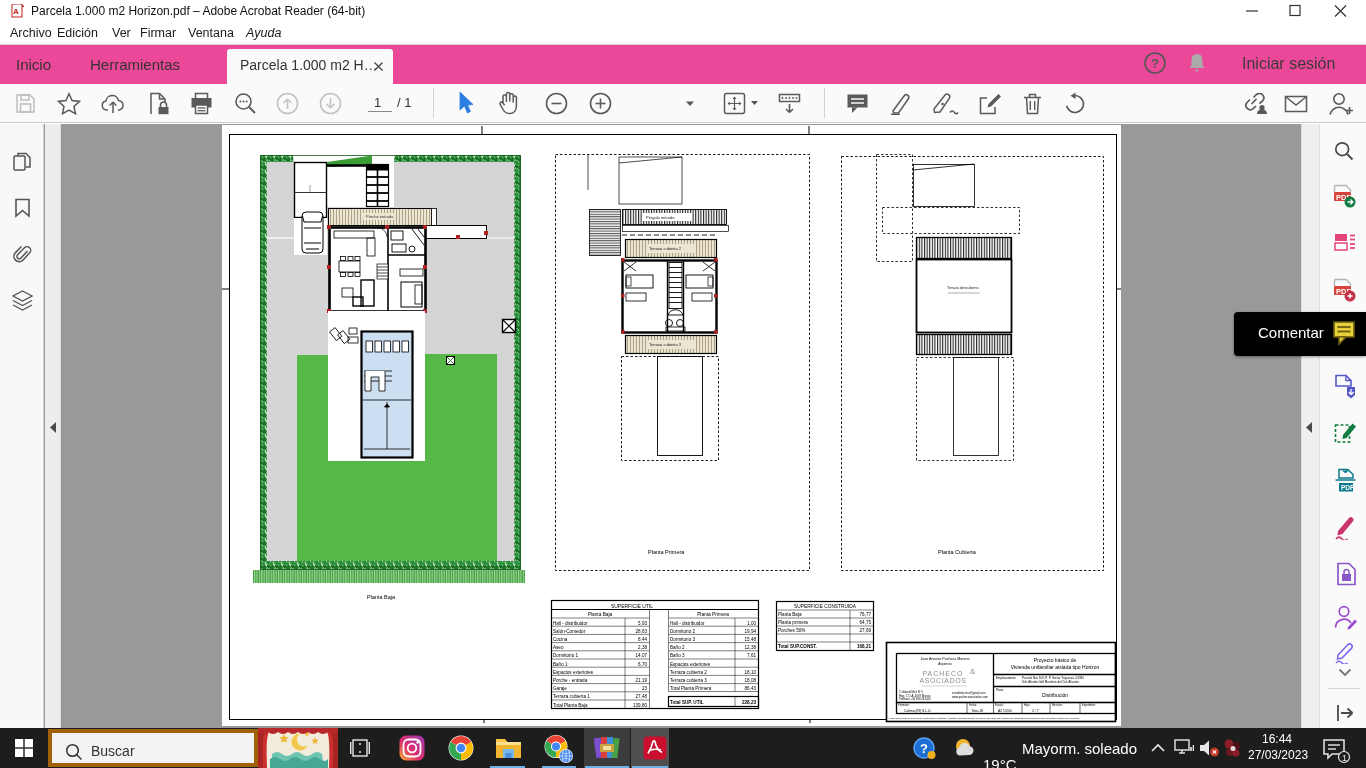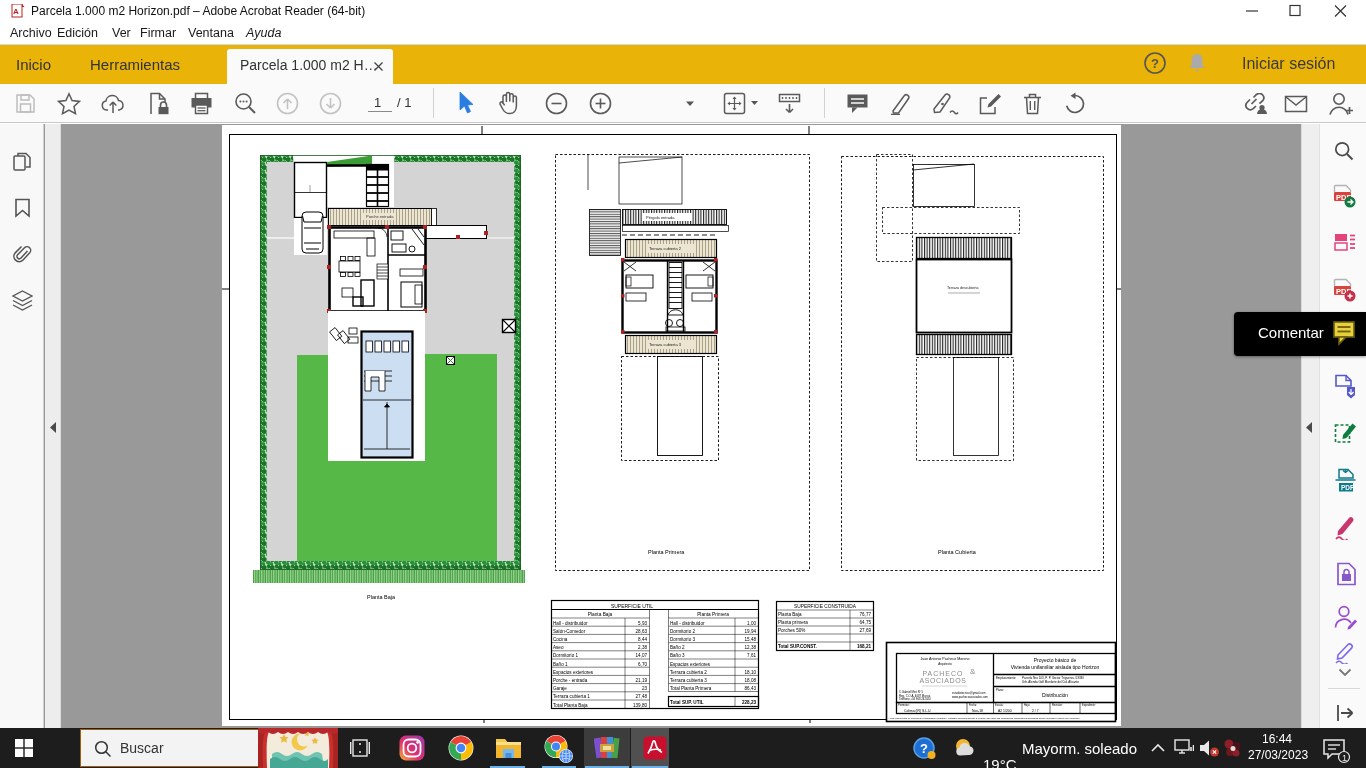--- a/index.html
+++ b/index.html
@@ -29,21 +29,21 @@
 
   <div class="abs" style="left:0;top:22px;width:1366px;height:22px;background:#fff;font-size:12.5px;color:#1a1a1a;">
     <span class="abs" style="left:10px;top:4px;">Archivo</span>
     <span class="abs" style="left:57px;top:4px;">Edición</span>
     <span class="abs" style="left:112px;top:4px;">Ver</span>
     <span class="abs" style="left:140px;top:4px;">Firmar</span>
     <span class="abs" style="left:188px;top:4px;">Ventana</span>
     <span class="abs" style="left:246px;top:4px;font-style:italic;">Ayuda</span>
   </div>
 
-  <div class="abs" style="left:0;top:44px;width:1366px;height:40px;background:#eab308;border-top:1px solid #d8d8d8;">
+  <div class="abs" style="left:0;top:44px;width:1366px;height:40px;background:#ec4899;border-top:1px solid #d8d8d8;">
     <span class="abs" style="left:16px;top:11px;font-size:15px;color:#333;">Inicio</span>
     <span class="abs" style="left:90px;top:11px;font-size:15px;color:#333;">Herramientas</span>
     <div class="abs" style="left:227px;top:4px;width:166px;height:36px;background:#fafafa;border-radius:3px 3px 0 0;">
       <span class="abs" style="left:13px;top:8px;font-size:14px;color:#333;">Parcela 1.000 m2 H…</span>
       <svg class="abs" style="left:146px;top:12px;" width="11" height="11" viewBox="0 0 11 11">
         <path d="M1.5 1.5 L9.5 9.5 M9.5 1.5 L1.5 9.5" stroke="#444" stroke-width="1.3"></path>
       </svg>
     </div>
 
     <svg class="abs" style="left:1143px;top:6px;" width="24" height="24" viewBox="0 0 24 24">
@@ -740,21 +740,21 @@
 
   <div class="abs" id="taskbar" style="left:0;top:728px;width:1366px;height:40px;background:#1d1d1d;">
 
     <svg class="abs" style="left:15px;top:11px;" width="18" height="18" viewBox="0 0 18 18">
       <rect x="0" y="0" width="8.3" height="8.3" fill="#fff"></rect>
       <rect x="9.7" y="0" width="8.3" height="8.3" fill="#fff"></rect>
       <rect x="0" y="9.7" width="8.3" height="8.3" fill="#fff"></rect>
       <rect x="9.7" y="9.7" width="8.3" height="8.3" fill="#fff"></rect>
     </svg>
 
-    <div class="abs" style="left:48px;top:1px;width:210px;height:38px;background:#f3f3f3;border:1px solid #a16207;margin-left:32px;">
+    <div class="abs" style="left:48px;top:1px;width:210px;height:38px;background:#f3f3f3;border:4px solid #a16207;">
       <svg class="abs" style="left:13px;top:10px;" width="18" height="18" viewBox="0 0 18 18">
         <circle cx="7.5" cy="7.5" r="5.8" fill="none" stroke="#333" stroke-width="1.5"></circle>
         <line x1="11.8" y1="11.8" x2="16.5" y2="16.5" stroke="#333" stroke-width="1.5"></line>
       </svg>
       <span class="abs" style="left:39px;top:10px;font-size:14px;color:#333;">Buscar</span>
     </div>
 
     <svg class="abs" style="left:258px;top:0px;" width="80" height="40" viewBox="0 0 80 40">
       <rect x="0" y="0" width="80" height="40" fill="#f3ecdc"></rect>
       <path d="M14 26 Q19 22 24 26 T34 26 T44 26 T54 26 T64 26 L66 40 L14 40 Z" fill="#6fc3b1"></path>

